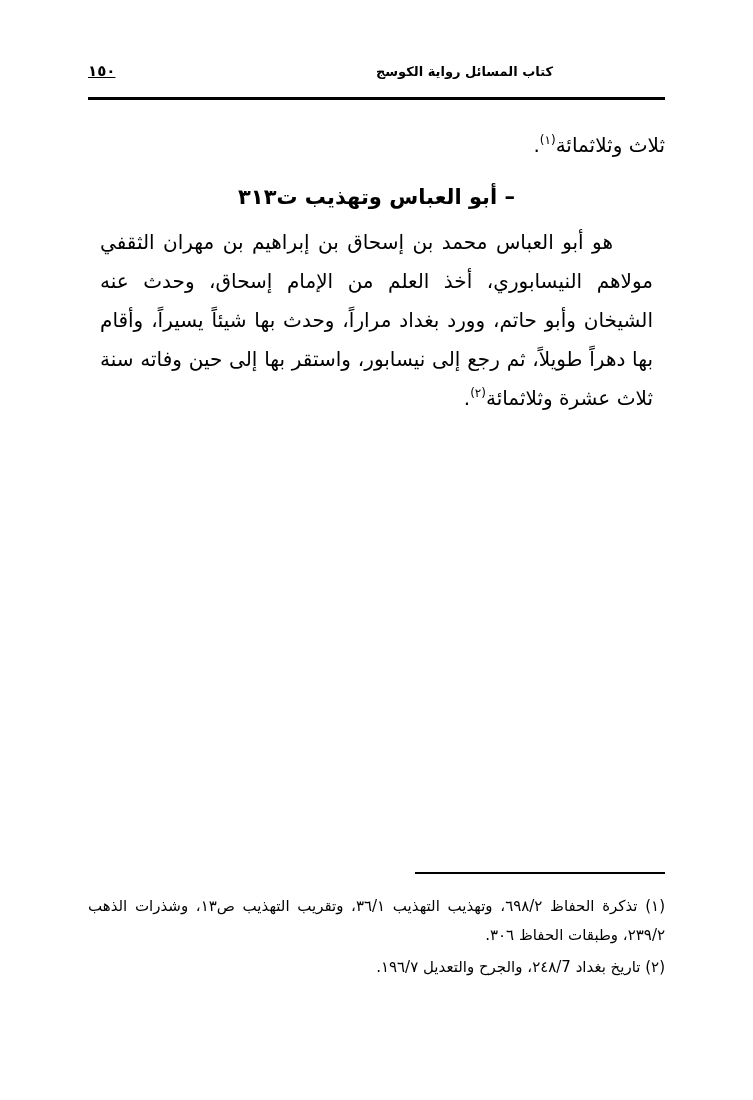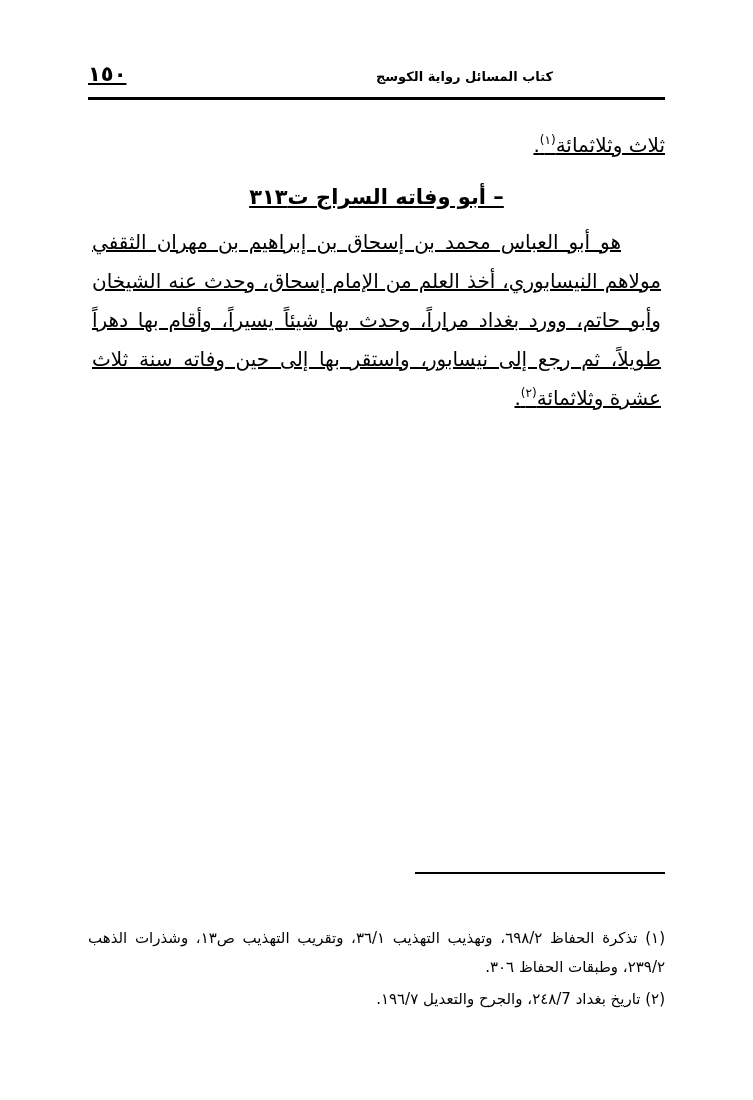--- a/index.html
+++ b/index.html
@@ -33,42 +33,41 @@
     justify-content: space-between;
   }
   .header-title {
     font-size: 13px;
     font-weight: bold;
     letter-spacing: 0px;
     white-space: nowrap;
     transform: translateX(-112px);
   }
   .page-number {
-    font-size: 21px;
+    font-size: 15px;
     font-weight: bold;
     letter-spacing: 1px;
     white-space: nowrap;
     text-decoration: underline;
   }
   .header-rule {
     position: absolute;
     top: 97px;
     right: 88px;
     left: 88px;
     height: 2.5px;
     background: #000;
   }
 
   
   .body-area {
     position: absolute;
     top: 128px;
     right: 88px;
     left: 88px;
-    text-decoration: underline;
   }
   .line-top {
     font-size: 20px;
     line-height: 1.75;
     text-align: right;
     margin: 0 0 4px 0;
     padding-right: 0;
   }
   .sup {
     font-size: 12px;
@@ -81,41 +80,40 @@
     text-align: center;
     margin: 22px 0 14px 0;
     letter-spacing: 0px;
   }
 
   .para {
     font-size: 20px;
     line-height: 1.95;
     text-align: justify;
     text-align-last: right;
-    margin: 4px;
+    margin: 12px;
     text-indent: 40px;
   }
 
   
   .foot-rule {
     position: absolute;
     top: 872px;
     right: 88px;
     width: 250px;
     height: 1.6px;
     background: #000;
   }
   .footnotes {
     position: absolute;
     top: 892px;
     right: 88px;
     left: 88px;
     font-size: 15px;
     line-height: 1.95;
-    margin-top: 32px;
   }
   .footnote {
     text-align: justify;
     text-align-last: right;
     margin: 0 0 2px 0;
   }
   .footnote.fn-2 {
     text-align-last: right;
   }
 </style>
@@ -129,21 +127,21 @@
     <div class="page-number">١٥٠</div>
   </div>
   <div class="header-rule"></div>
 
   <div class="body-area">
 
     <p class="line-top">
       <span>ثلاث وثلاثمائة</span><span class="sup">(١)</span><span>.</span>
     </p>
 
-    <h2 class="section-heading">– أبو وفاته السراج ت٣١٣</h2>
+    <h2 class="section-heading">– أبو العباس وتهذيب ت٣١٣</h2>
 
     <p class="para">
       <span>هو أبو العباس محمد بن إسحاق بن إبراهيم بن مهران الثقفي مولاهم النيسابوري، أخذ العلم من الإمام إسحاق، وحدث عنه الشيخان وأبو حاتم، وورد بغداد مراراً، وحدث بها شيئاً يسيراً، وأقام بها دهراً طويلاً، ثم رجع إلى نيسابور، واستقر بها إلى حين وفاته سنة ثلاث عشرة وثلاثمائة</span><span class="sup">(٢)</span><span>.</span>
     </p>
 
   </div>
 
   <div class="foot-rule"></div>
 
   <div class="footnotes">

